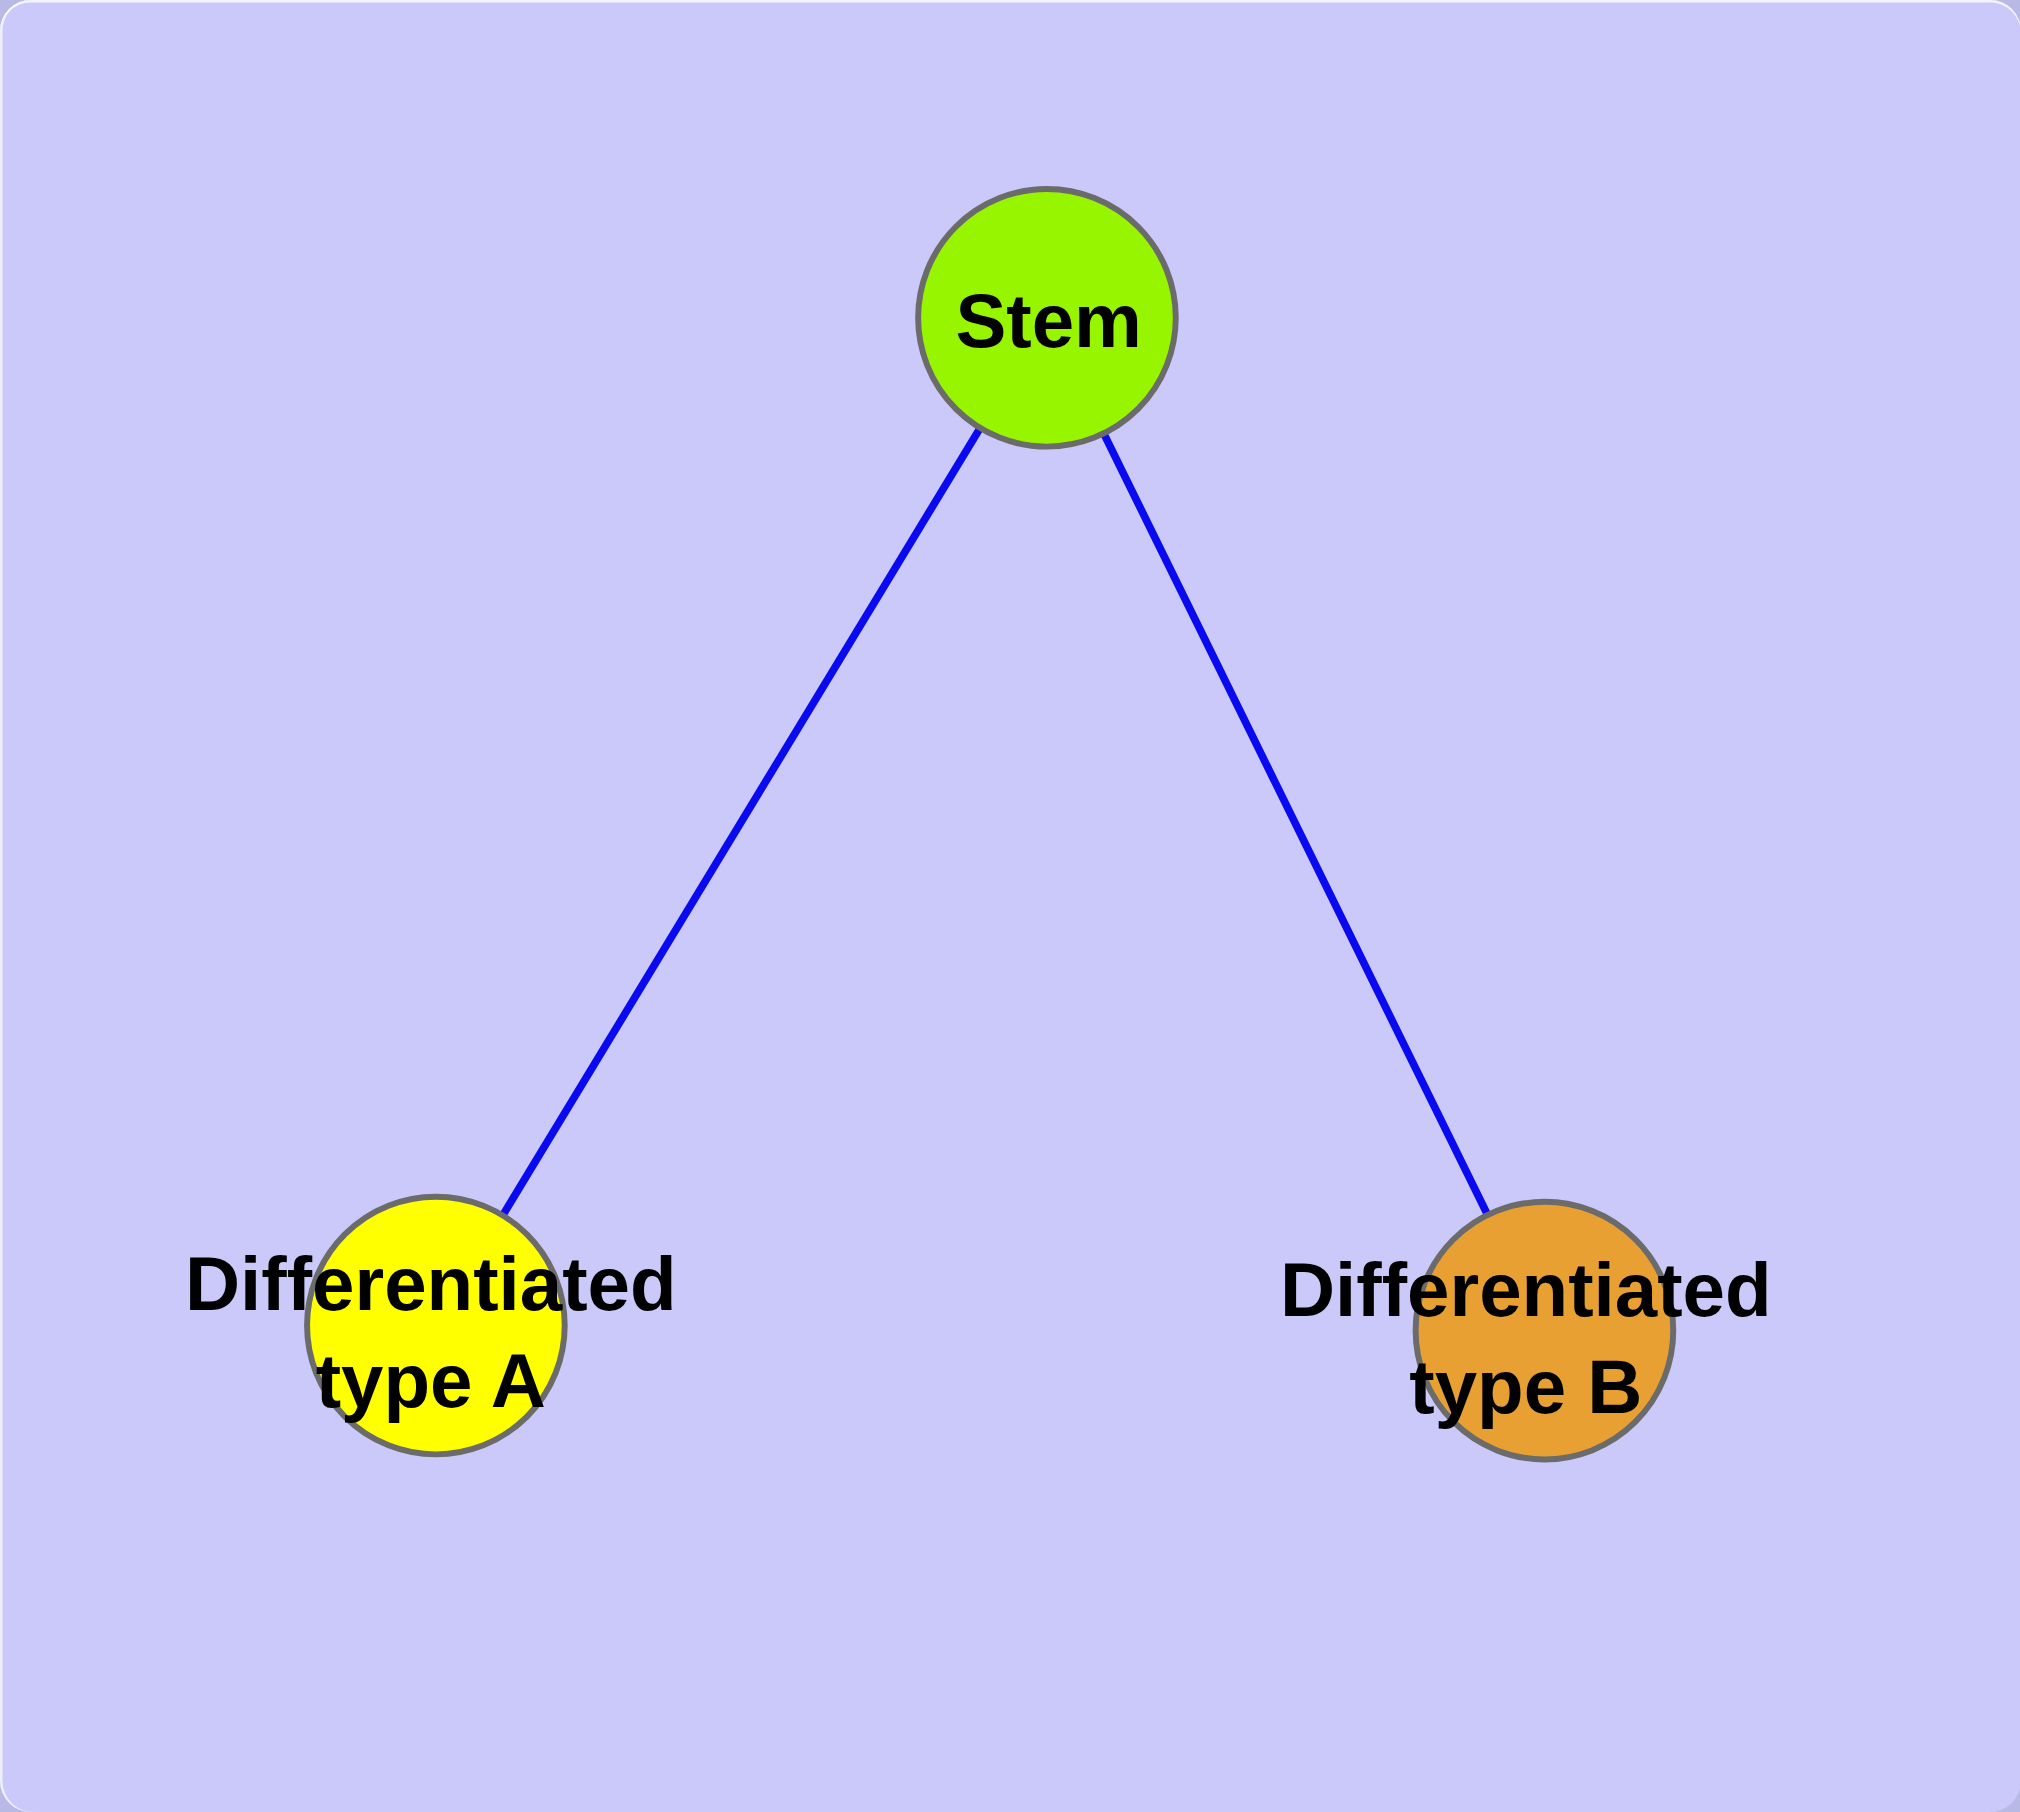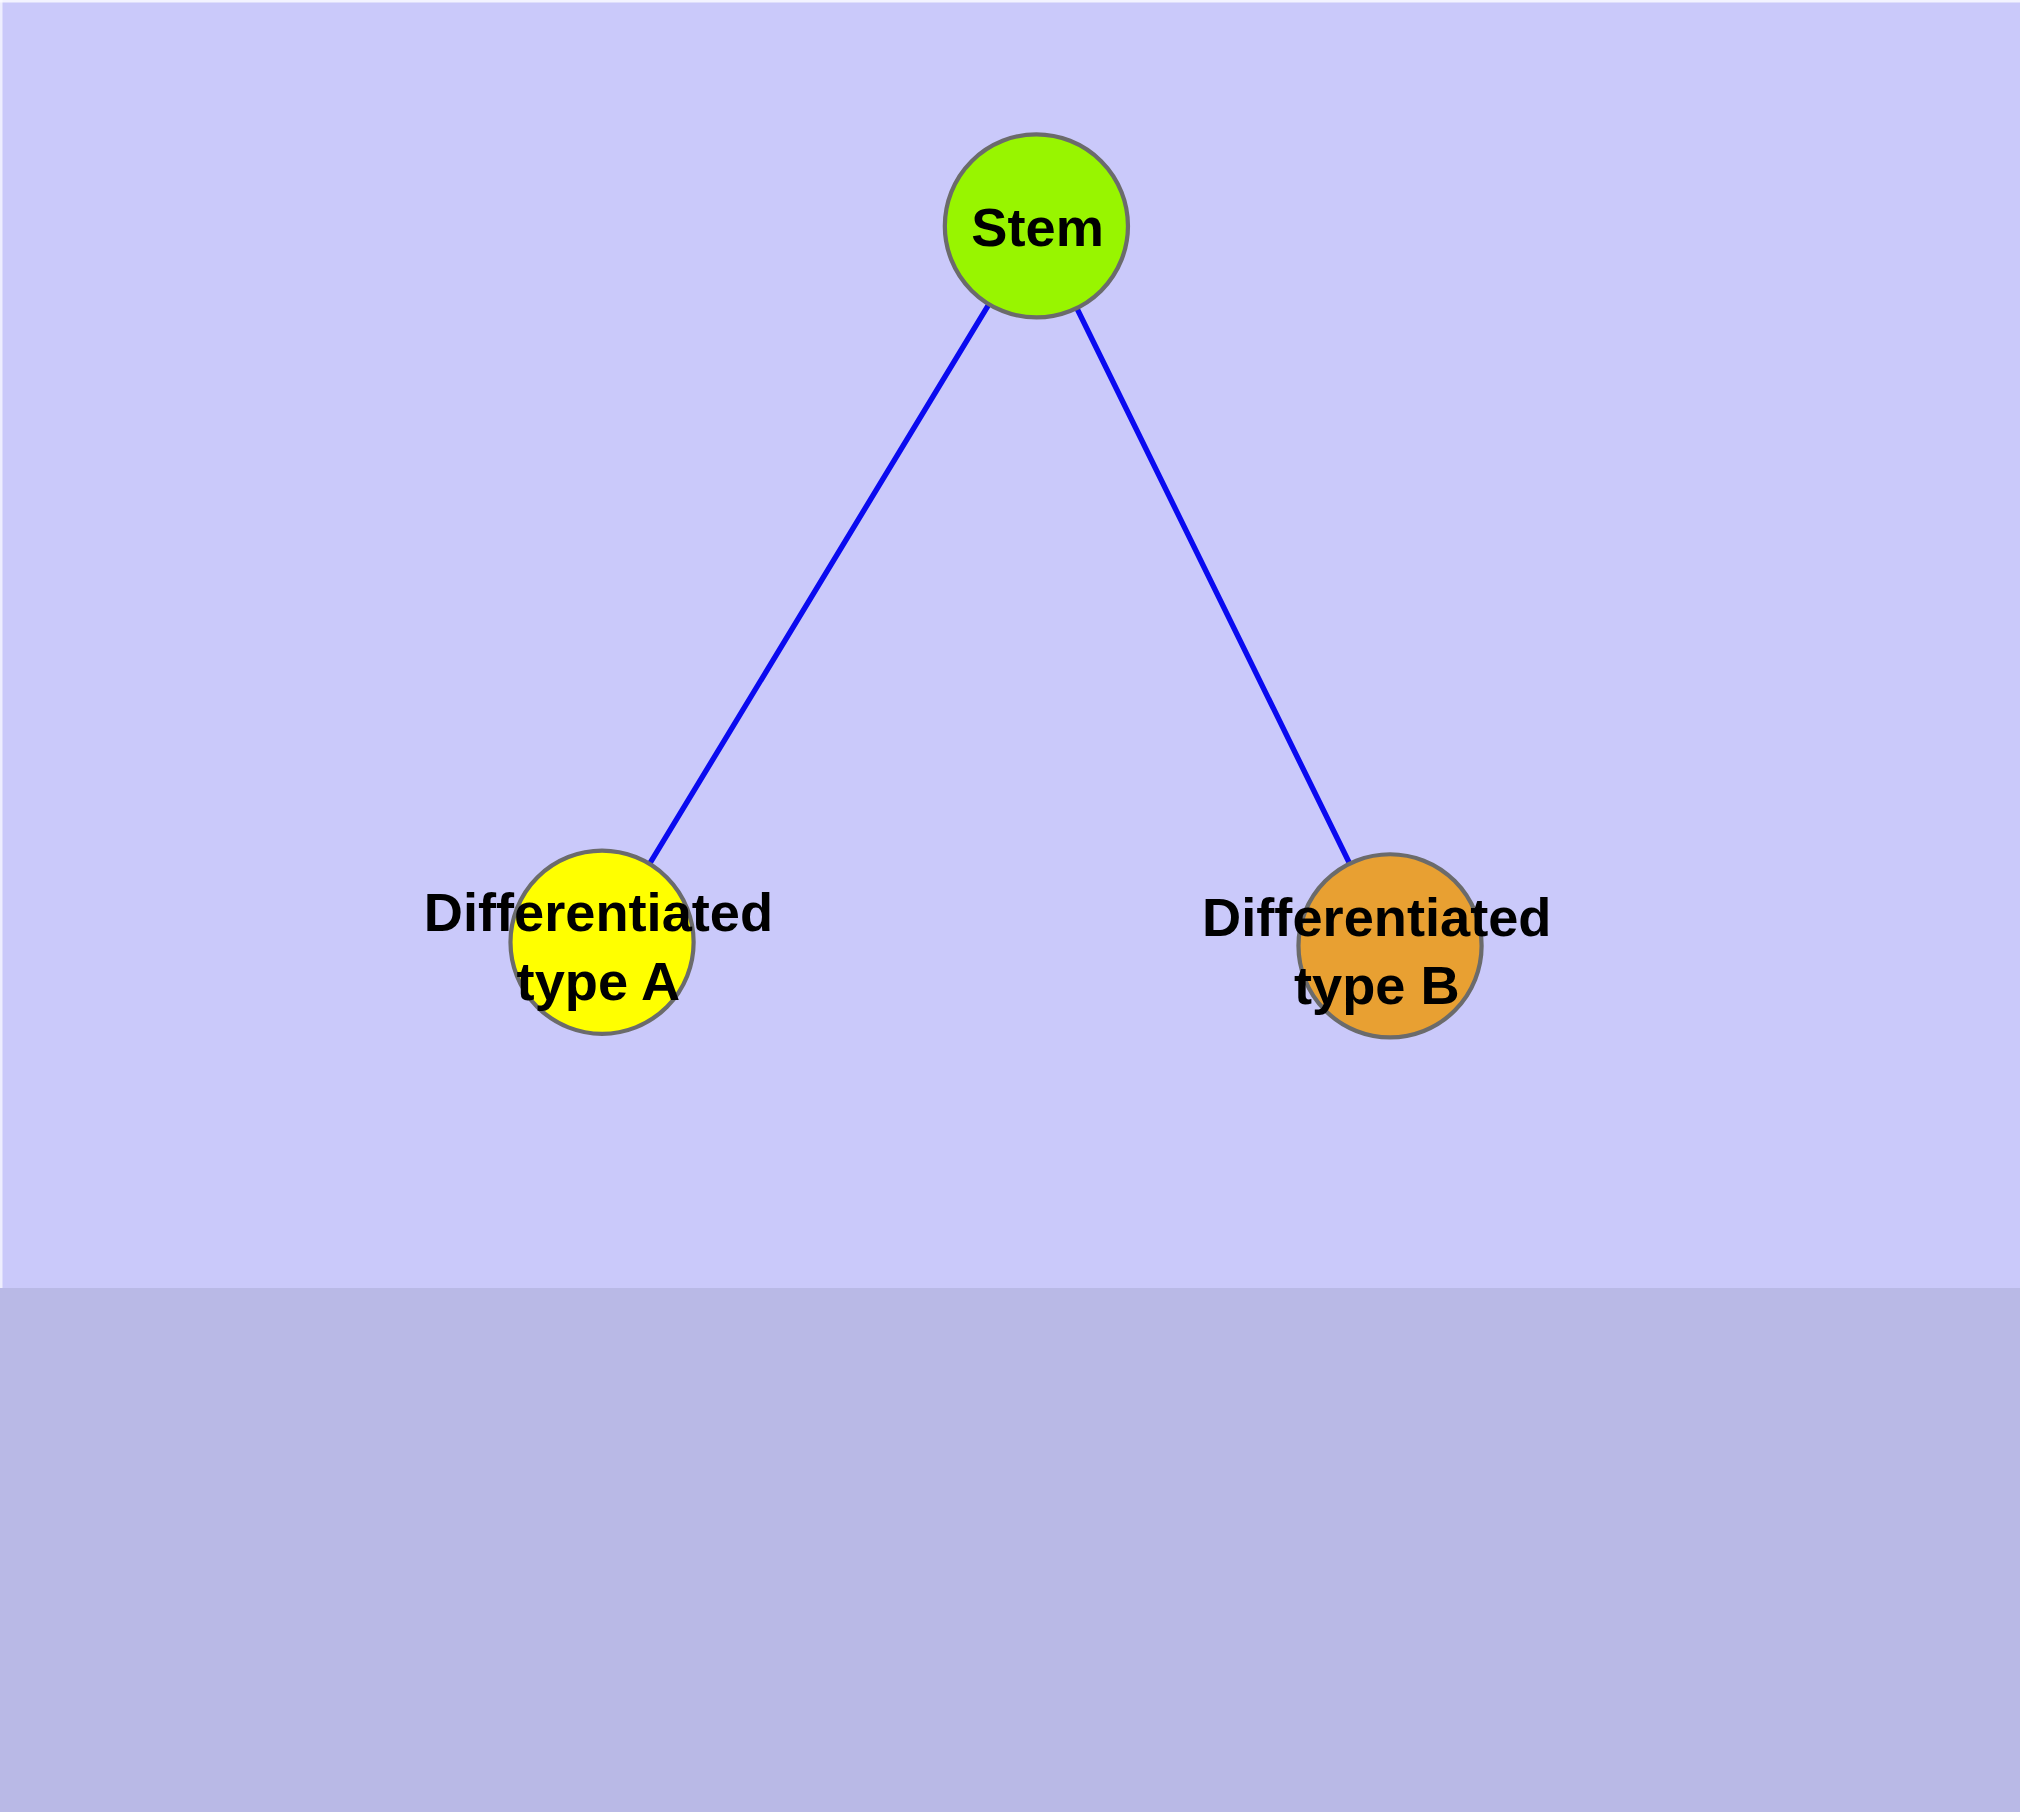--- a/index.html
+++ b/index.html
@@ -3,27 +3,28 @@
 <meta charset="utf-8">
 <style>
   html, body {
     margin: 0;
     padding: 0;
     background: #b9b9e6;
   }
   .stage {
     position: relative;
     width: 2021px;
-    height: 1288px;
+    height: 1812px;
     background: var(--bg, #cac9fa);
     overflow: hidden;
     
     box-shadow: inset 0 2.5px 0 rgba(250,250,255,0.85),
                 inset 2.5px 0 0 rgba(250,250,255,0.75);
     font-family: "Liberation Sans", "DejaVu Sans", sans-serif;
+    border-radius: 31px;
   }
   .diagram-svg {
     position: absolute;
     inset: 0;
     width: 100%;
     height: 100%;
   }
   .edge {
     stroke-width: 9;
     stroke-linecap: round;

